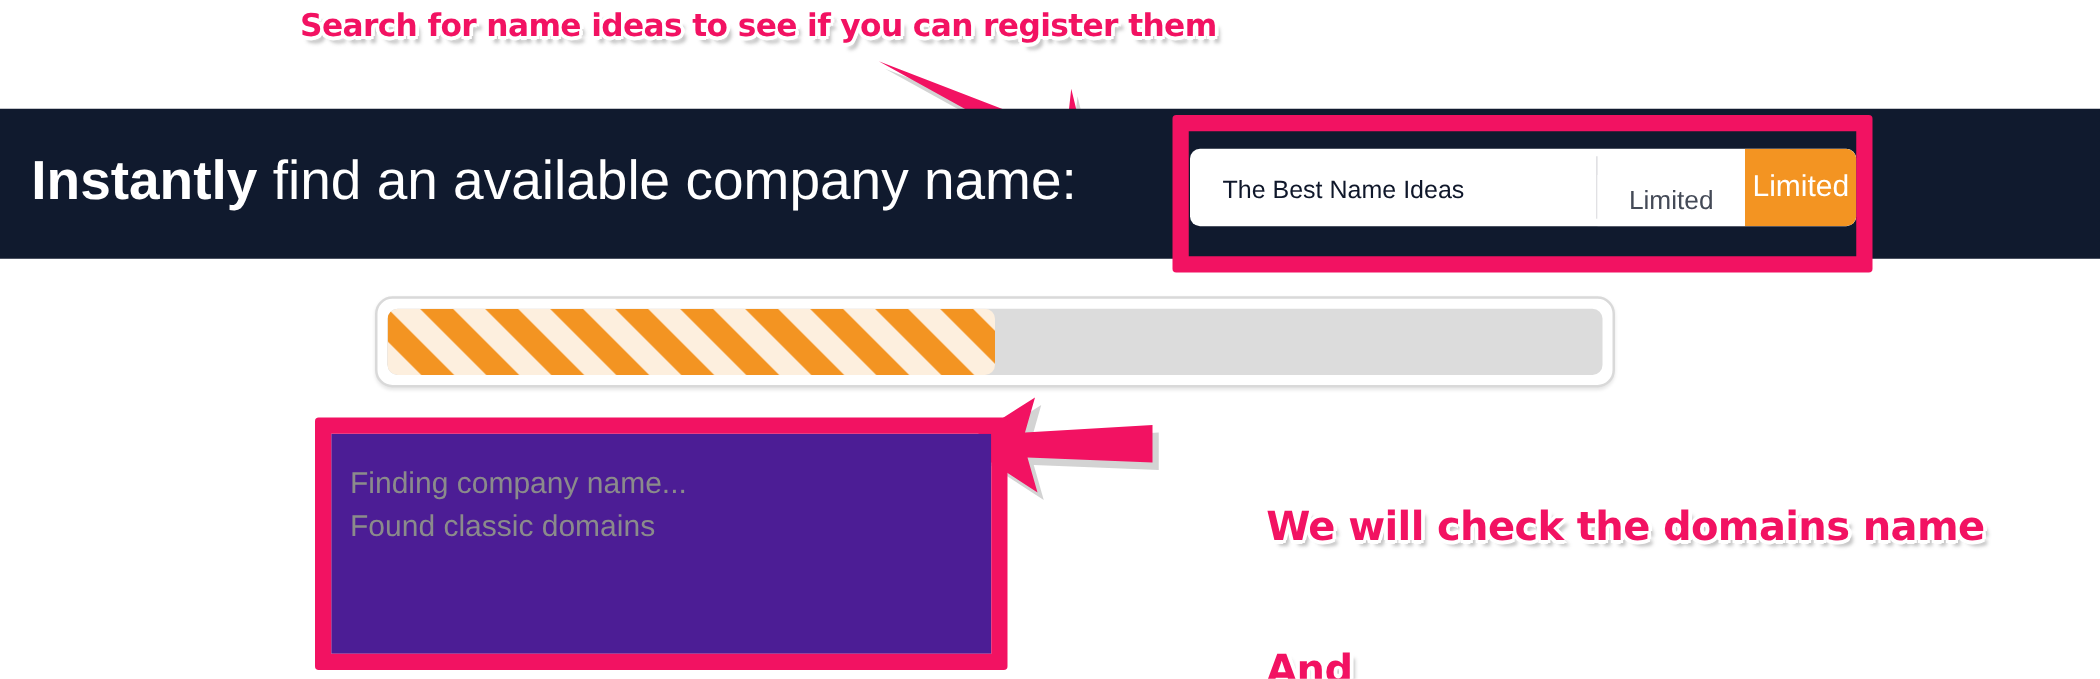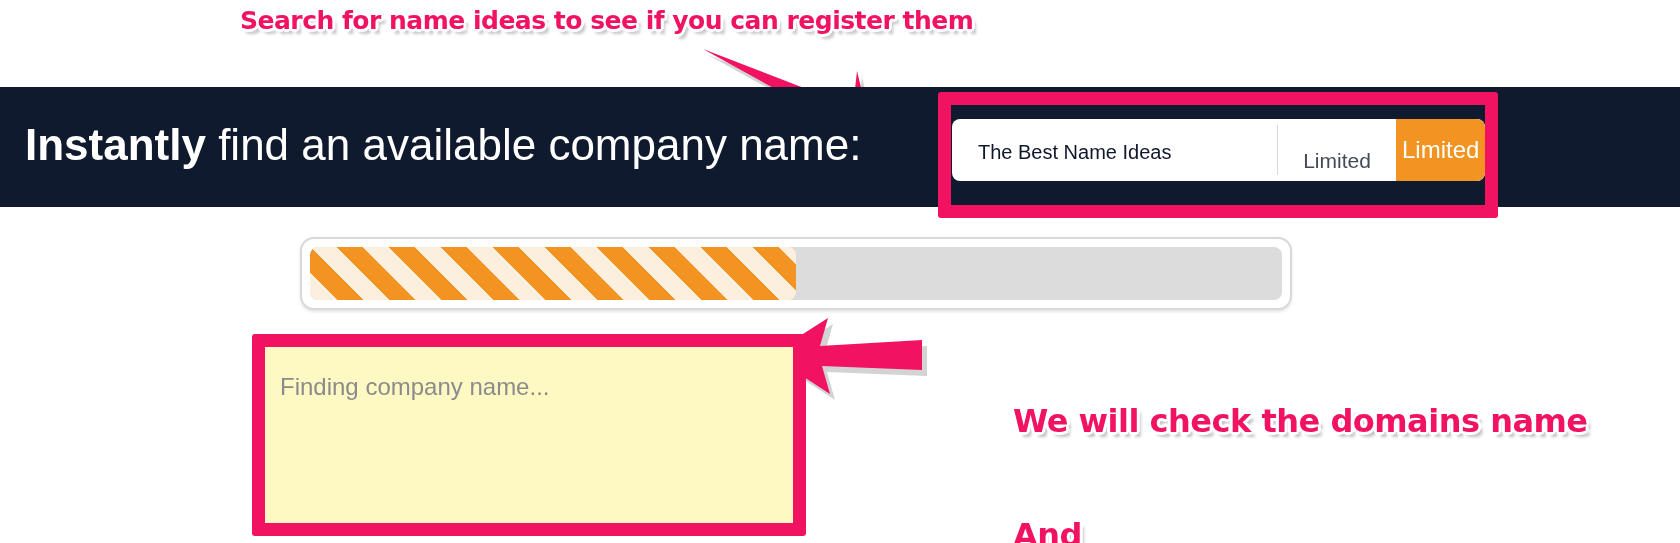--- a/index.html
+++ b/index.html
@@ -185,21 +185,21 @@
     border-radius: 8px;
   }
 
   
   #status-box {
     position: absolute;
     left: 265px;
     top: 347px;
     width: 528px;
     height: 176px;
-    background: #fef9c3;
+    background: #4c1d95;
     box-sizing: border-box;
     padding: 22px 0 0 15px;
   }
   .status-line {
     font-family: "Liberation Sans", sans-serif;
     font-size: 24px;
     line-height: 35px;
     color: #8b8b8b;
     white-space: pre;
   }
@@ -237,20 +237,21 @@
 
 <svg id="arrow-to-status" class="arrow-svg" width="160" height="90" viewBox="0 0 160 90">
   <g>
     <path d="M 0 45 L 58 8 L 50 36 L 152 30 L 152 60 L 52 56 L 60 84 Z" fill="rgba(130,130,130,0.35)" transform="translate(5,6)"></path>
     <path d="M 0 45 L 58 8 L 50 36 L 152 30 L 152 60 L 52 56 L 60 84 Z" fill="#F21262"></path>
   </g>
 </svg>
 
 <div id="status-box">
   <div class="status-line">Finding company name...</div>
+  <div class="status-line">Found classic domains</div>
 </div>
 
 <div id="highlight-status" class="highlight-box"></div>
 
 <div id="anno-right" class="annotation">
   <div>We will check the domains name</div>
   <div>And</div>
   
 </div>
 

